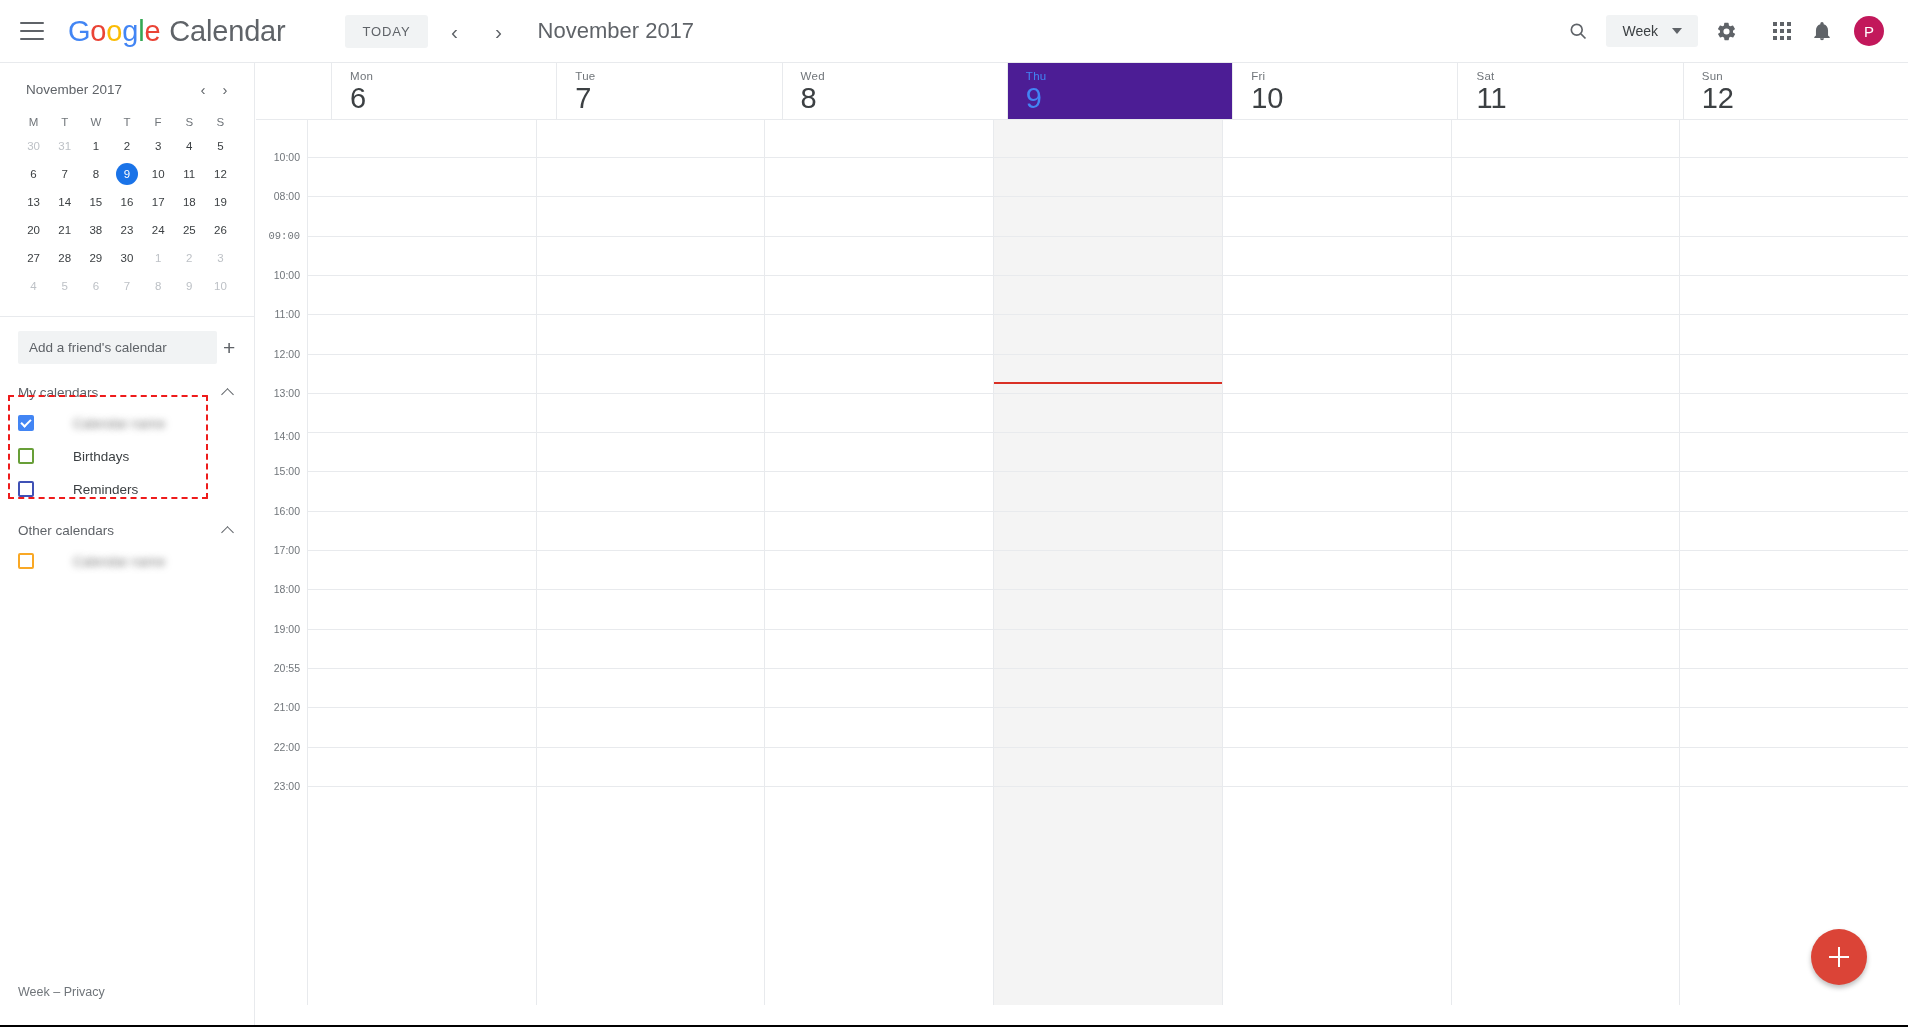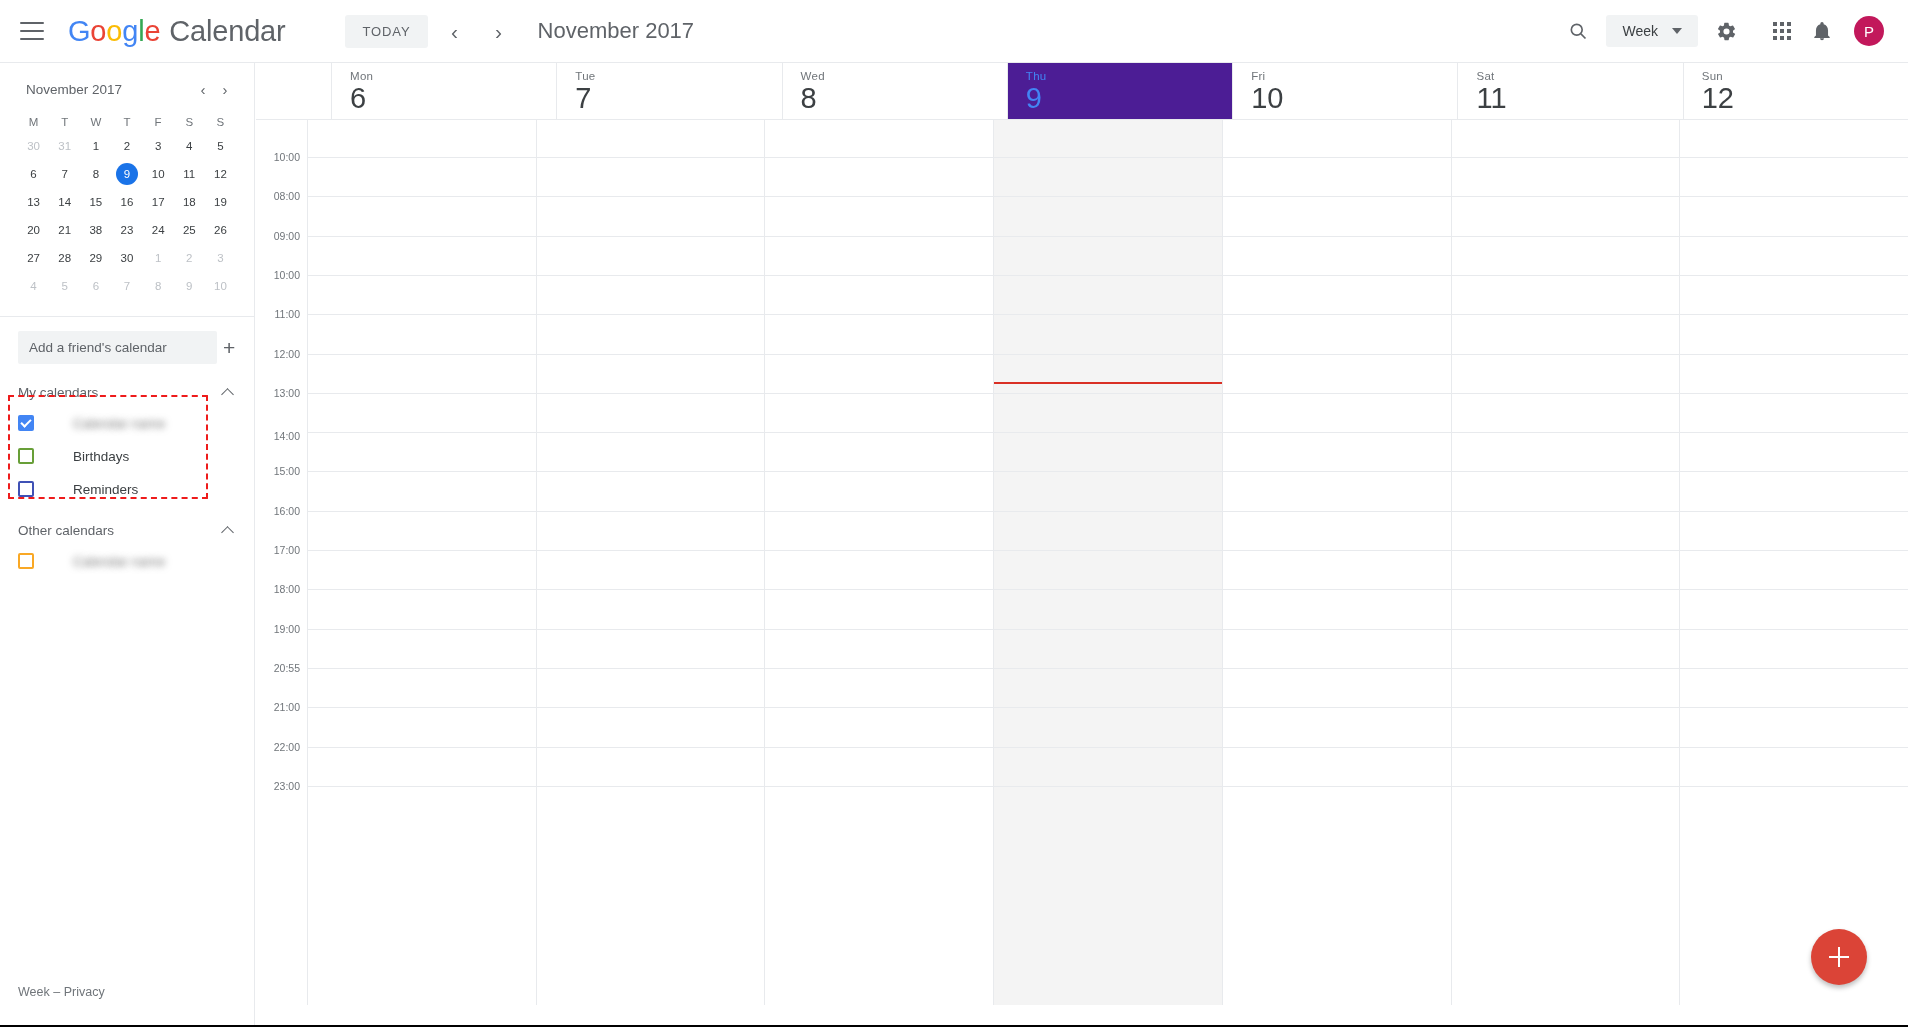--- a/index.html
+++ b/index.html
@@ -380,21 +380,21 @@
           <div class="dom-label">12</div>
         </div>
       </div>
 
 
     <div class="scroll-body">
       <div class="grid-wrap" id="grid-wrap">
         <div class="time-gutter" id="time-gutter">
             <div class="time-label" style="top: 37px;">10:00</div>
             <div class="time-label" style="top: 76.3px;">08:00</div>
-            <div class="time-label" style="top: 115.6px;">09:00</div>
+            <div class="time-label" style="top: 115.6px; font-family: Liberation Mono, monospace;">09:00</div>
             <div class="time-label" style="top: 154.9px;">10:00</div>
             <div class="time-label" style="top: 194.2px;">11:00</div>
             <div class="time-label" style="top: 233.5px;">12:00</div>
             <div class="time-label" style="top: 272.8px;">13:00</div>
             <div class="time-label" style="top: 316px;">14:00</div>
             <div class="time-label" style="top: 351.4px;">15:00</div>
             <div class="time-label" style="top: 390.7px;">16:00</div>
             <div class="time-label" style="top: 430px;">17:00</div>
             <div class="time-label" style="top: 469.3px;">18:00</div>
             <div class="time-label" style="top: 508.6px;">19:00</div>

